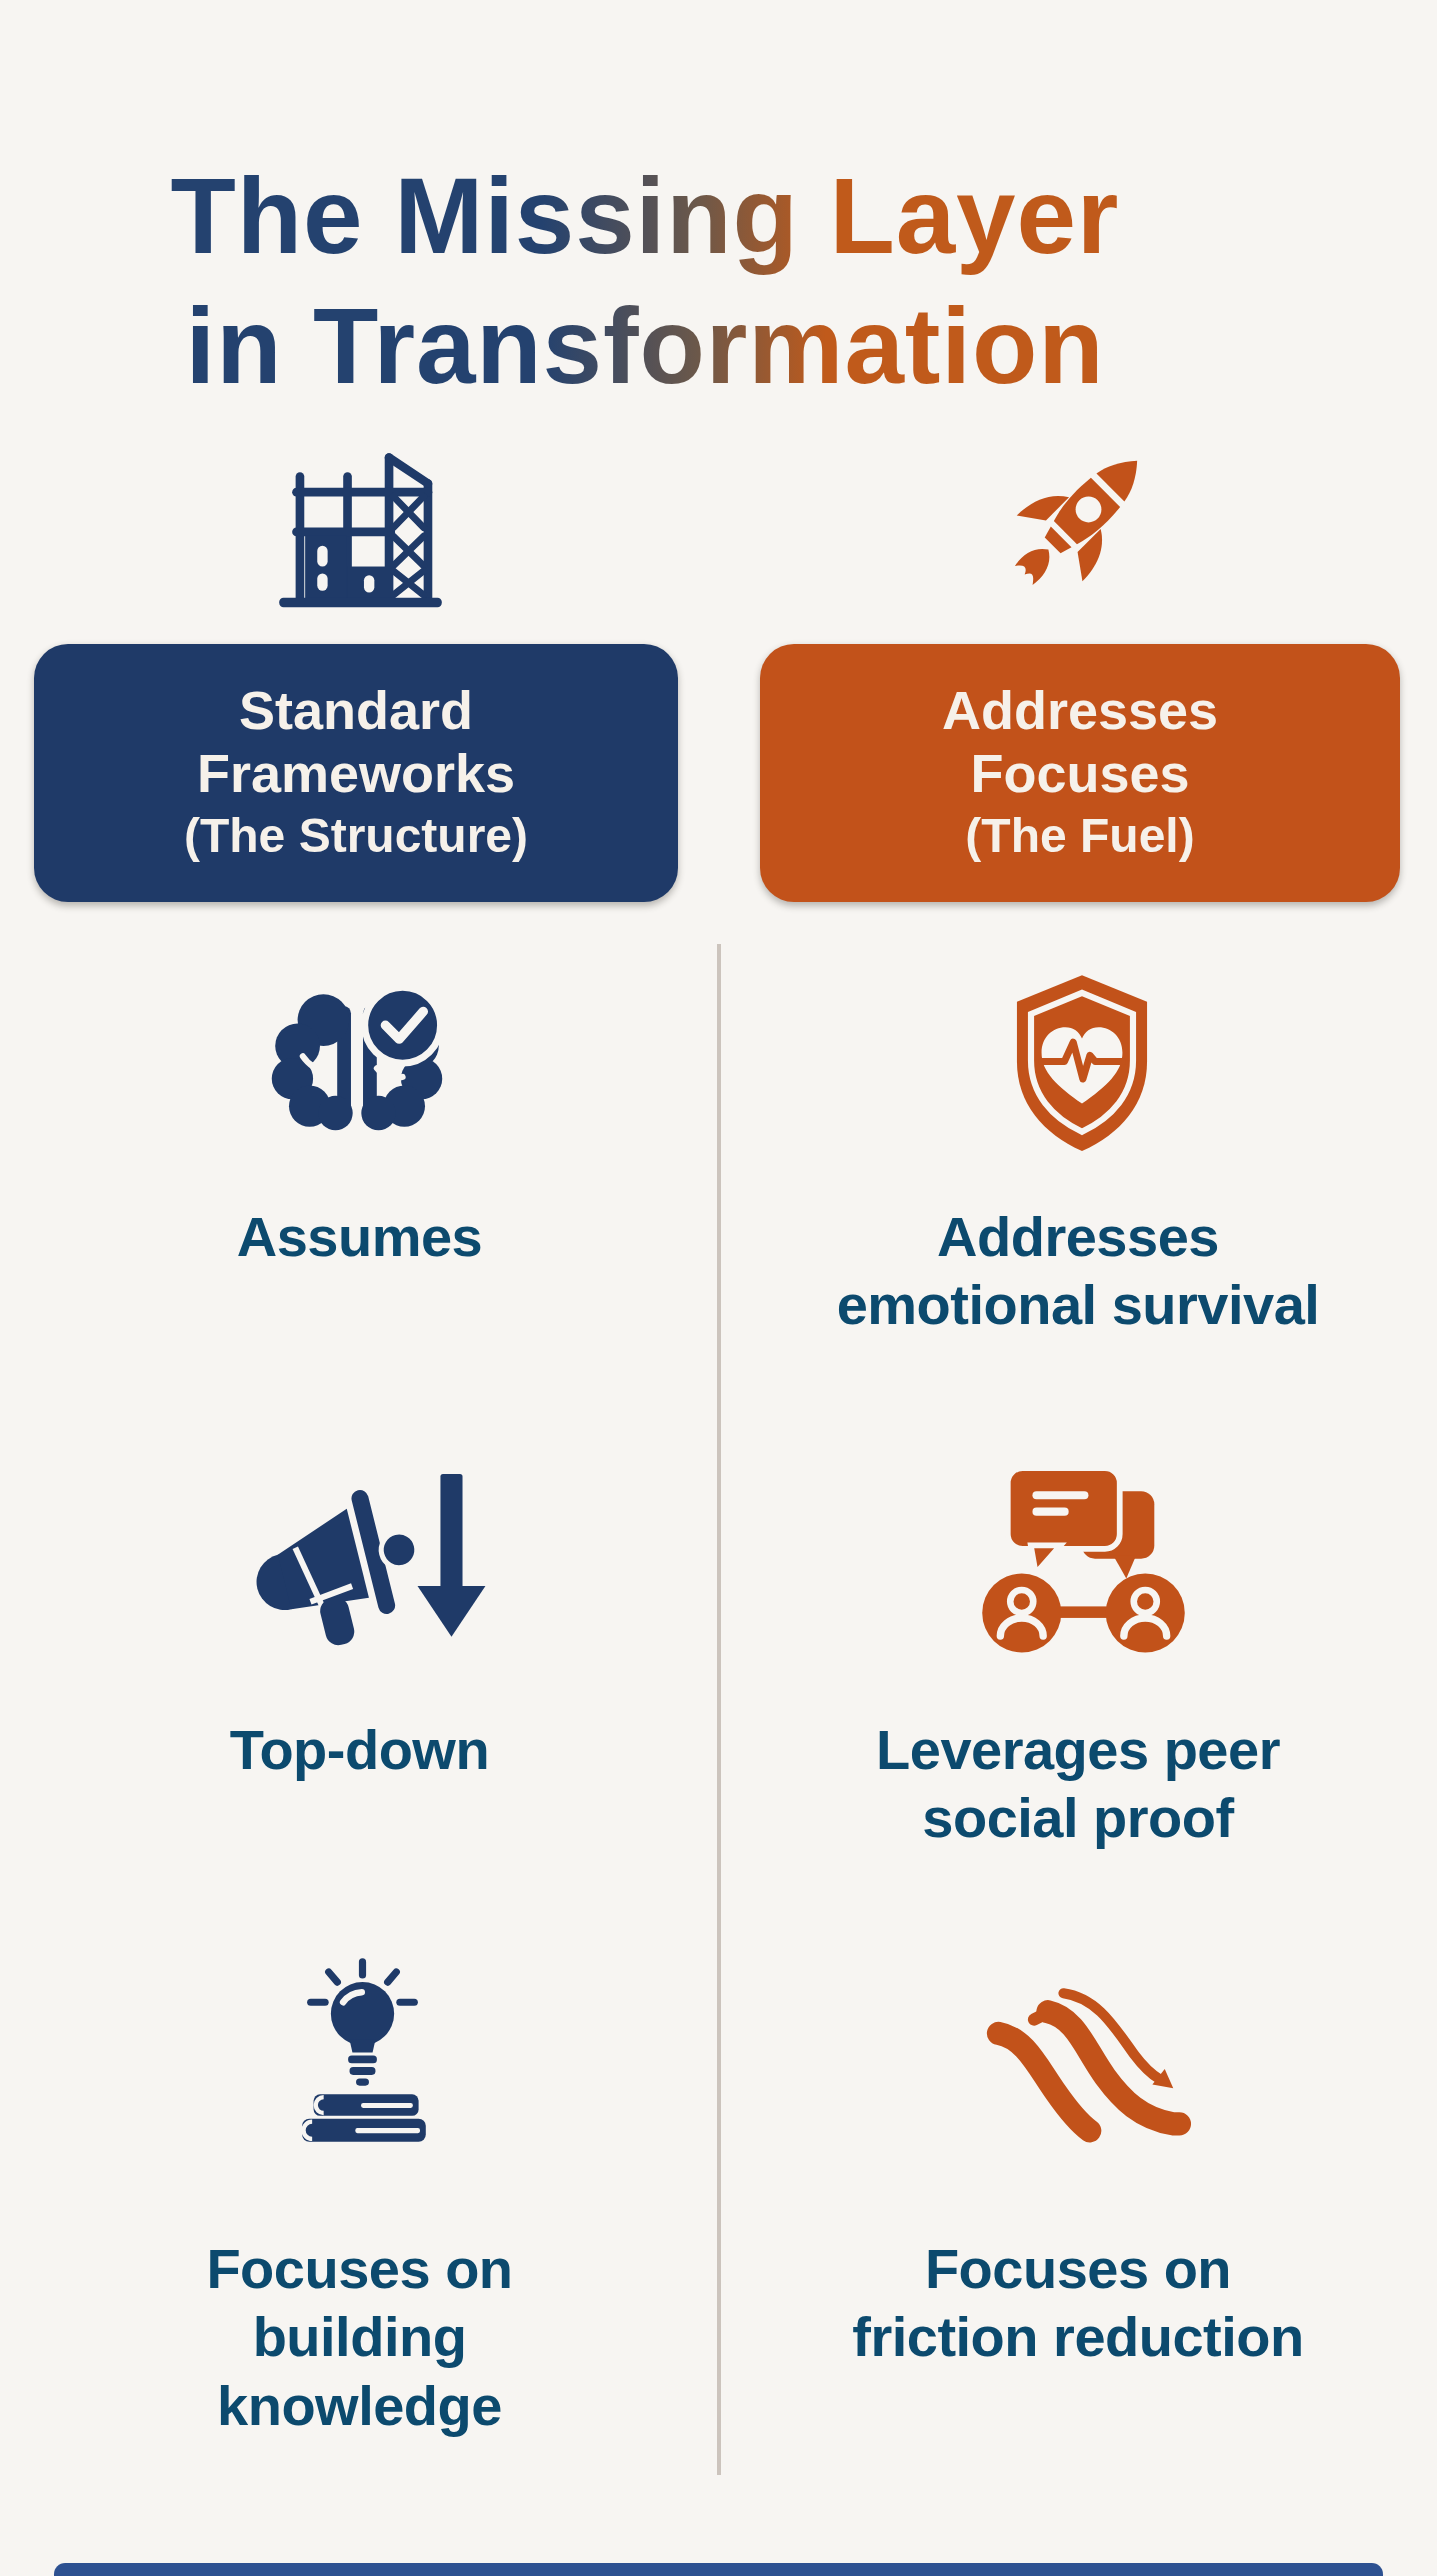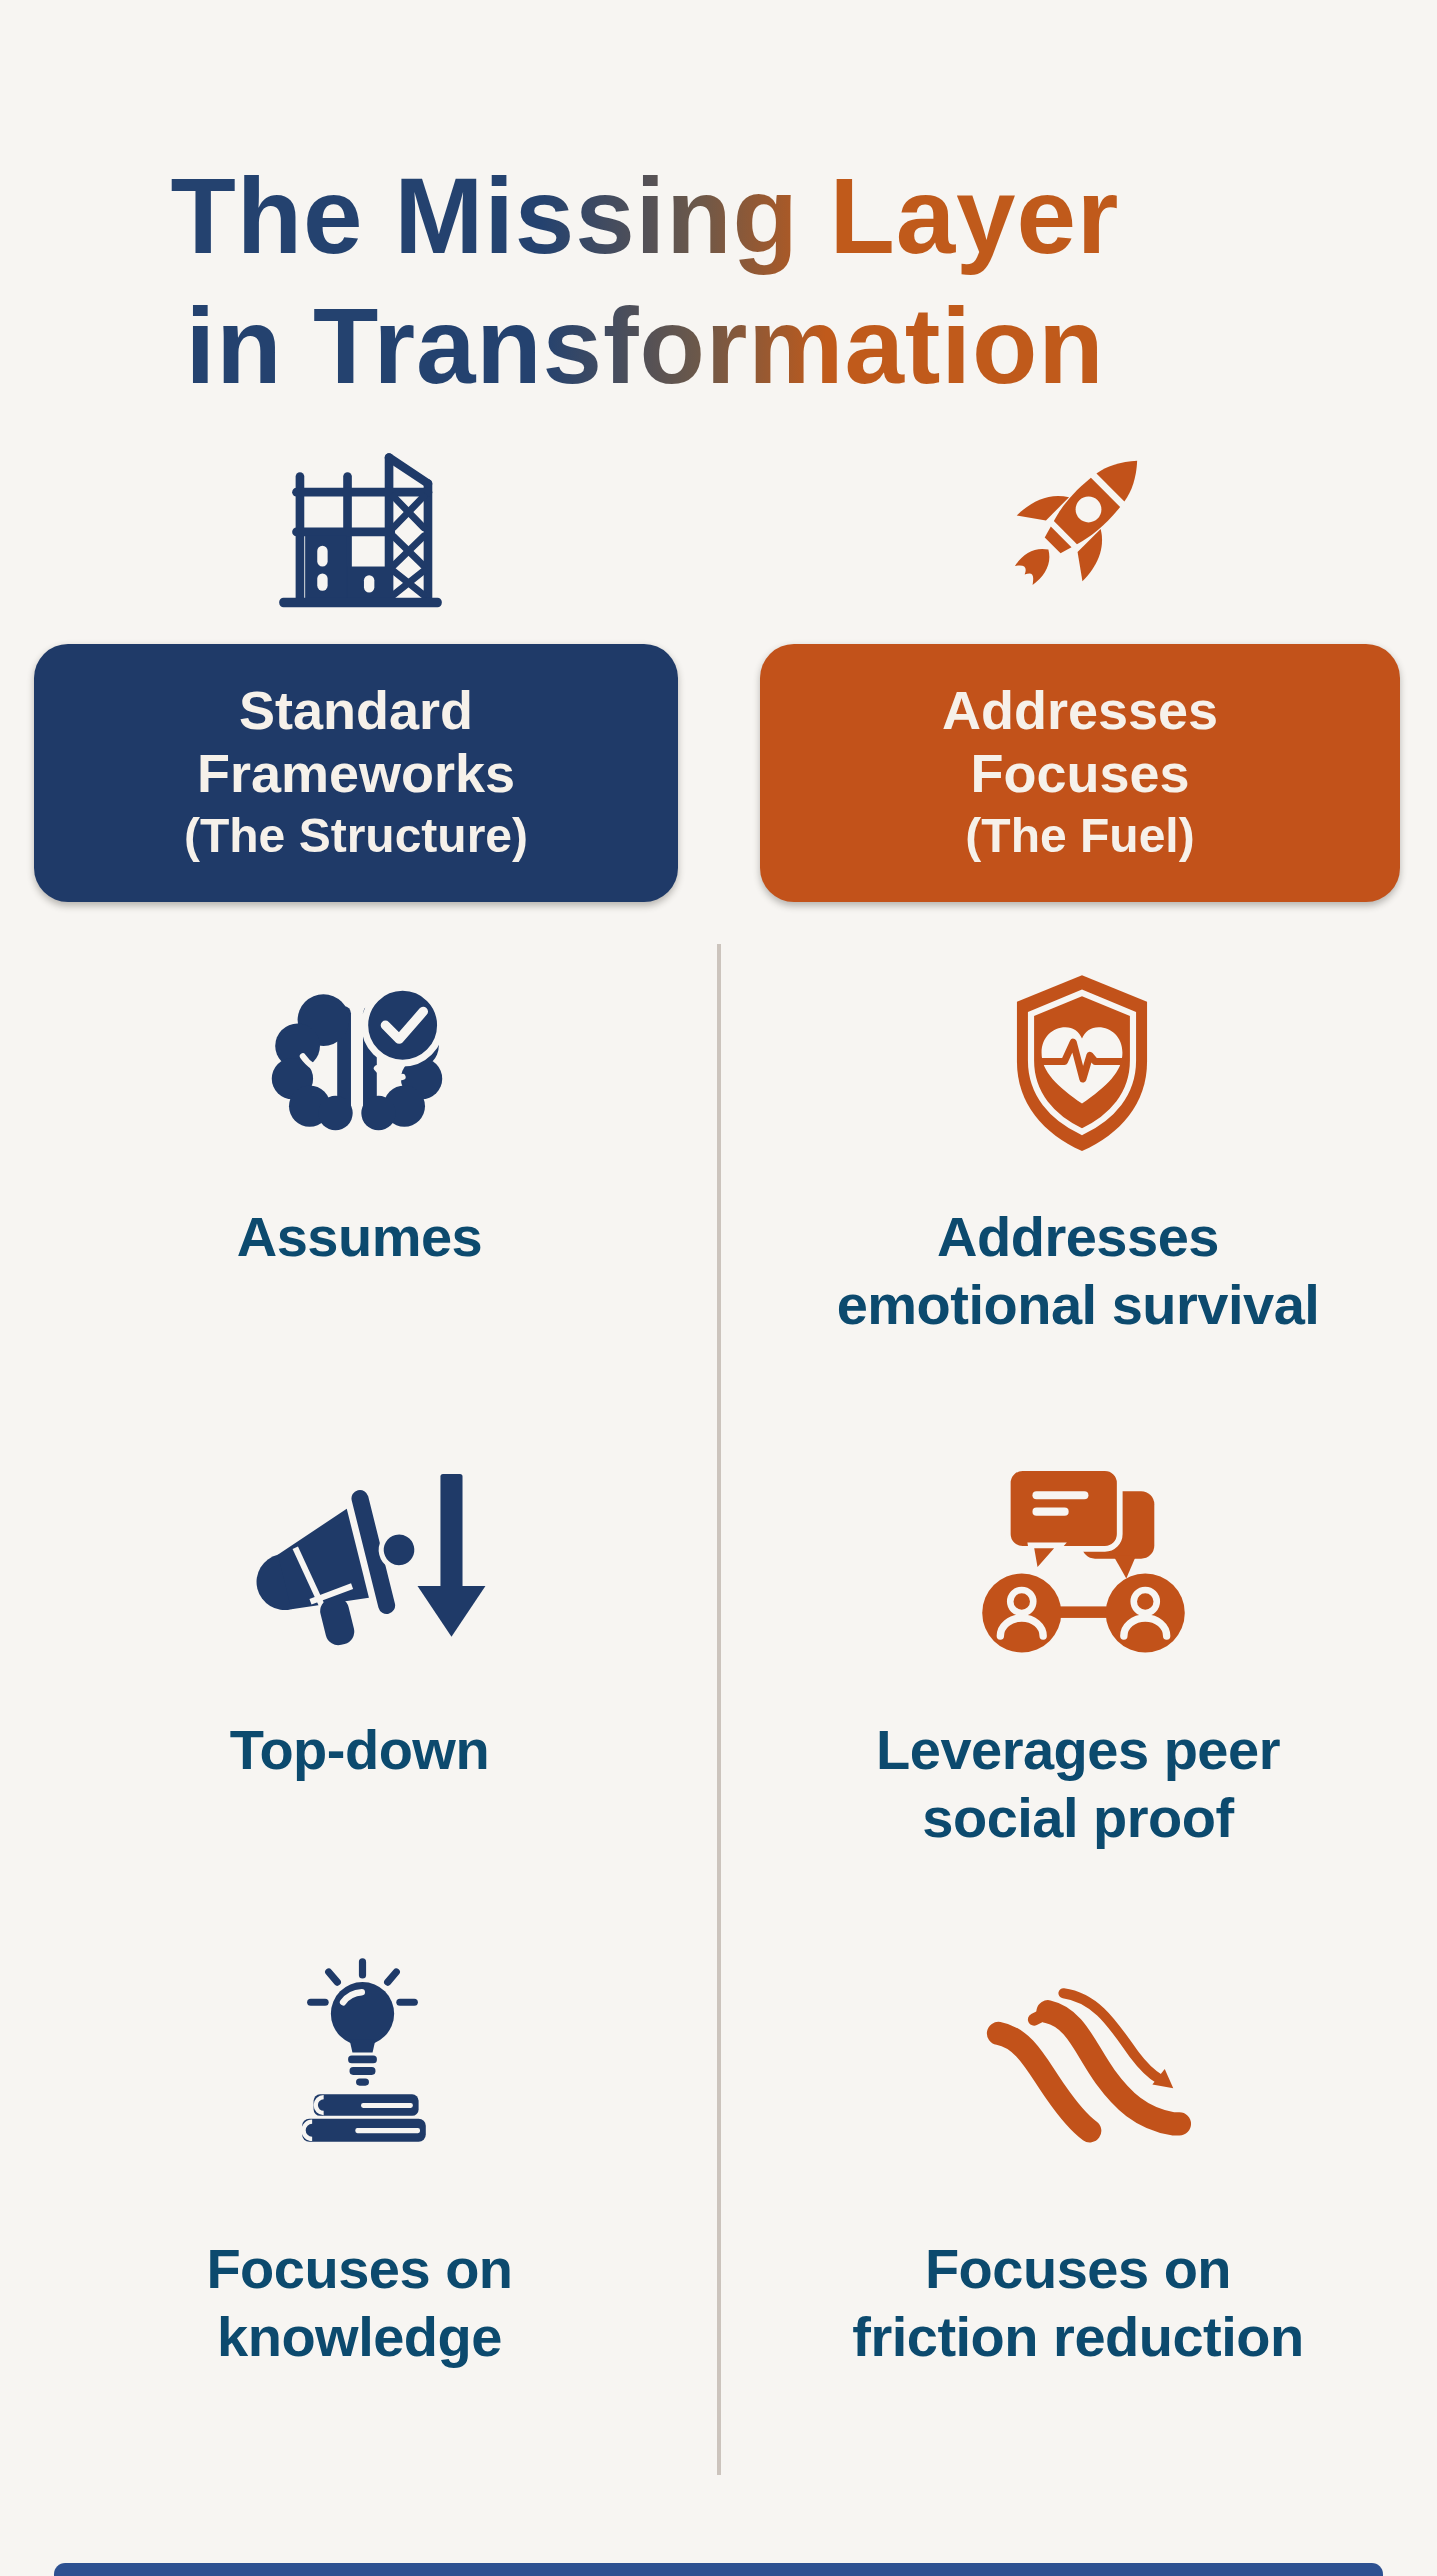--- a/index.html
+++ b/index.html
@@ -208,20 +208,21 @@
   <svg class="icon" style="left:966px;top:1973px;width:232px;height:178px" viewBox="0 0 300 230">
     <path d="M42 78 C76 84 92 120 116 154 C132 177 146 194 160 204" stroke="#c2521a" stroke-width="30" fill="none" stroke-linecap="round"></path>
     <path d="M88 60 L108 50" stroke="#c2521a" stroke-width="16" fill="none" stroke-linecap="round"></path>
     <path d="M106 50 C142 58 154 98 180 134 C202 164 226 188 268 195 L276 195" stroke="#c2521a" stroke-width="30" fill="none" stroke-linecap="round"></path>
     <path d="M126 26 C170 32 192 70 218 106 C230 122 240 131 250 137" stroke="#c2521a" stroke-width="13" fill="none" stroke-linecap="round"></path>
     <polygon points="268,149 257,124 241,144" fill="#c2521a"></polygon>
   </svg>
 
   <div class="label l" style="top:2235px">
     <span>Focuses on</span>
+    <span>building</span>
     <span>knowledge</span>
   </div>
   <div class="label r" style="top:2235px">
     <span>Focuses on</span>
     <span>friction reduction</span>
     <span></span>
   </div>
 
   <div class="footer-bar"></div>
 

